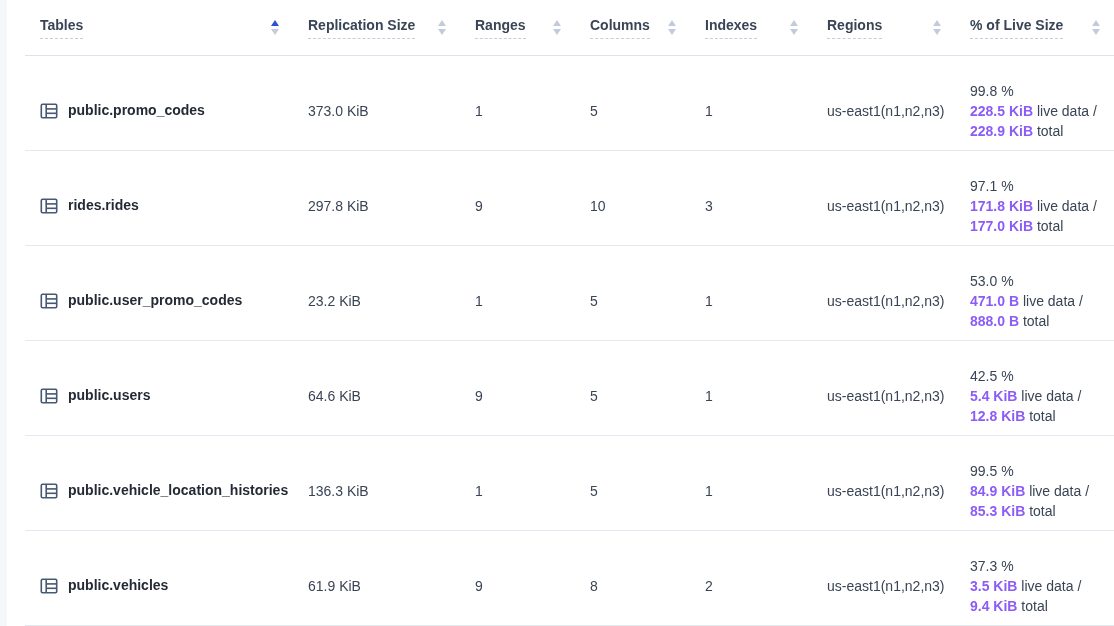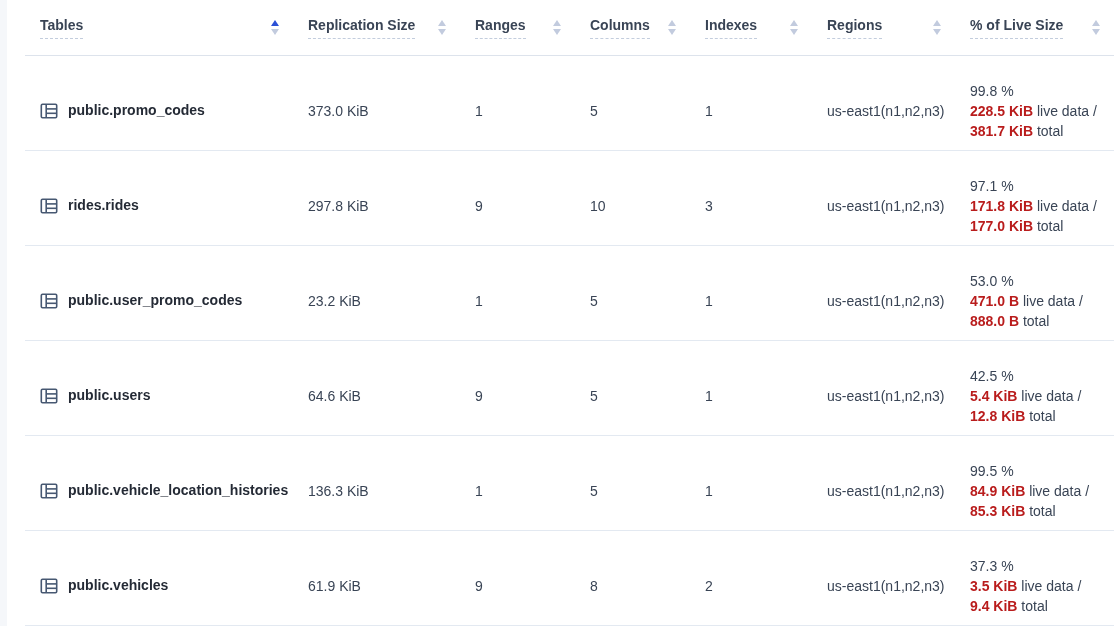--- a/index.html
+++ b/index.html
@@ -82,21 +82,21 @@
     margin-right: 10px;
   }
   .table-name {
     font-weight: 700;
     color: #242a35;
     cursor: pointer;
   }
   .live-cell { line-height: 20px; }
   .live-line .size {
     font-weight: 700;
-    color: #b91c1c;
+    color: #8b5cf6;
   }
 </style>
 </head>
 <body>
 
 <div class="content">
   <table class="db-table">
     <colgroup>
       <col style="width:268px">
       <col style="width:167px">
@@ -189,21 +189,21 @@
       </div>
     </td>
     <td>373.0 KiB</td>
     <td>1</td>
     <td>5</td>
     <td>1</td>
     <td>us-east1(n1,n2,n3)</td>
     <td class="live-cell">
       <div class="live-pct">99.8 %</div>
       <div class="live-line"><span class="size">228.5 KiB</span> <span>live data /</span></div>
-      <div class="live-line"><span class="size">381.7 KiB</span> <span>total</span></div>
+      <div class="live-line"><span class="size">228.9 KiB</span> <span>total</span></div>
     </td>
   </tr>
 
   <tr>
     <td>
       <div class="name-wrap">
         <span class="table-icon">
           <svg width="18" height="18" viewBox="0 0 18 18" fill="none">
             <rect x="1.3" y="2.2" width="15.4" height="13.6" rx="1.2" stroke="#475872" stroke-width="1.6"></rect>
             <line x1="6.2" y1="2.2" x2="6.2" y2="15.8" stroke="#475872" stroke-width="1.6"></line>

